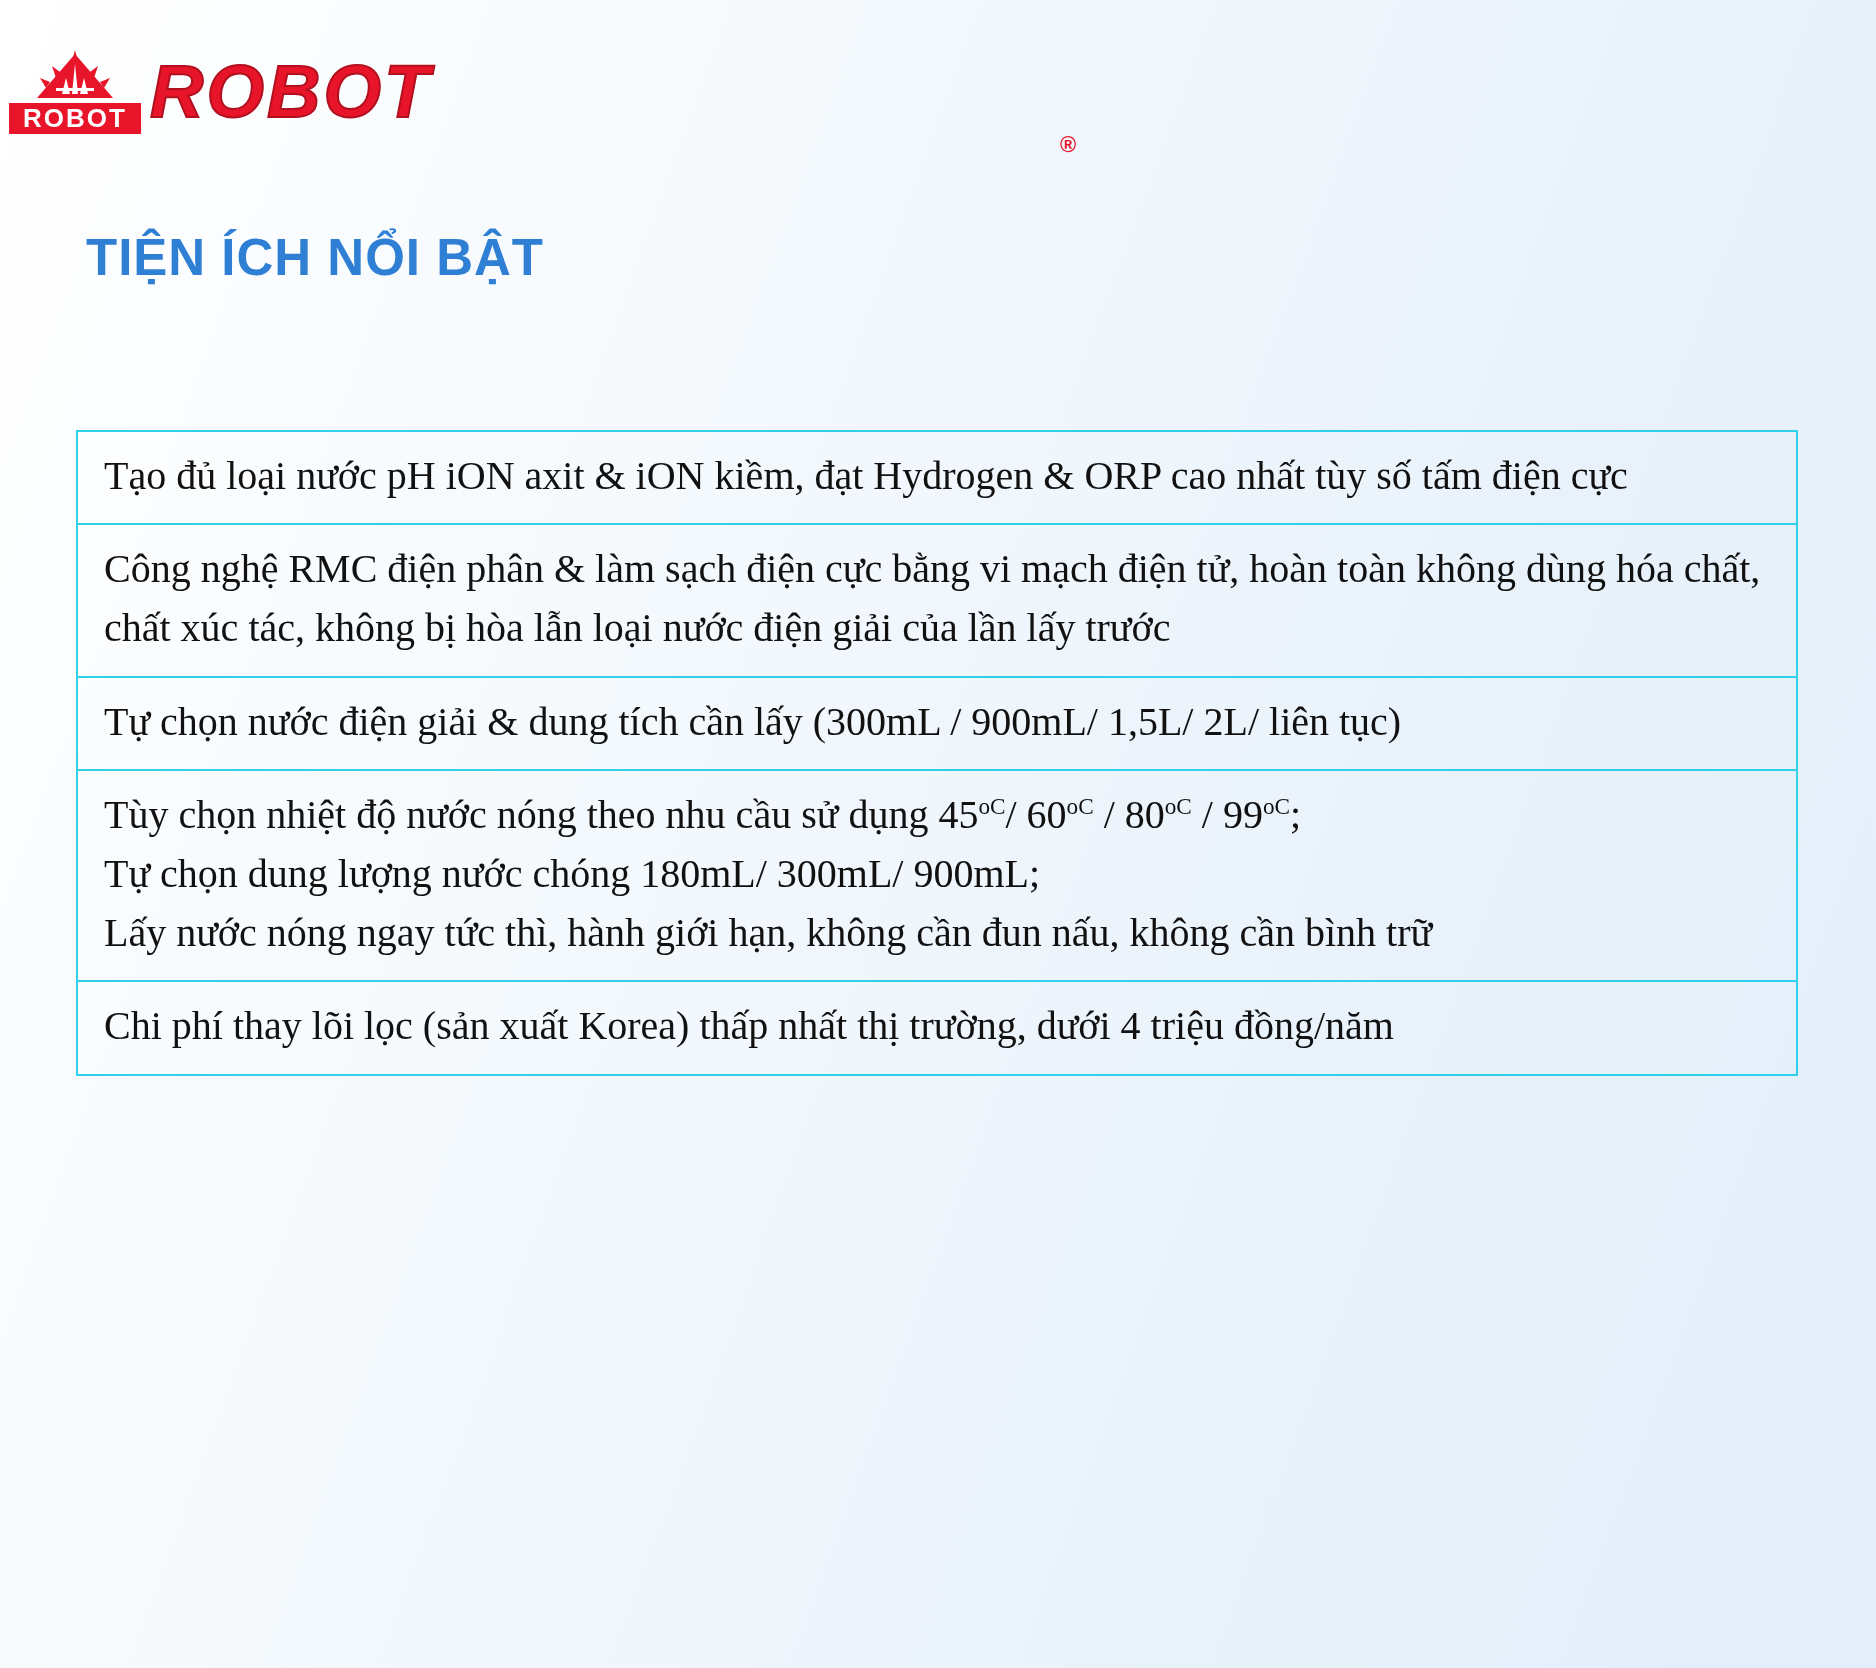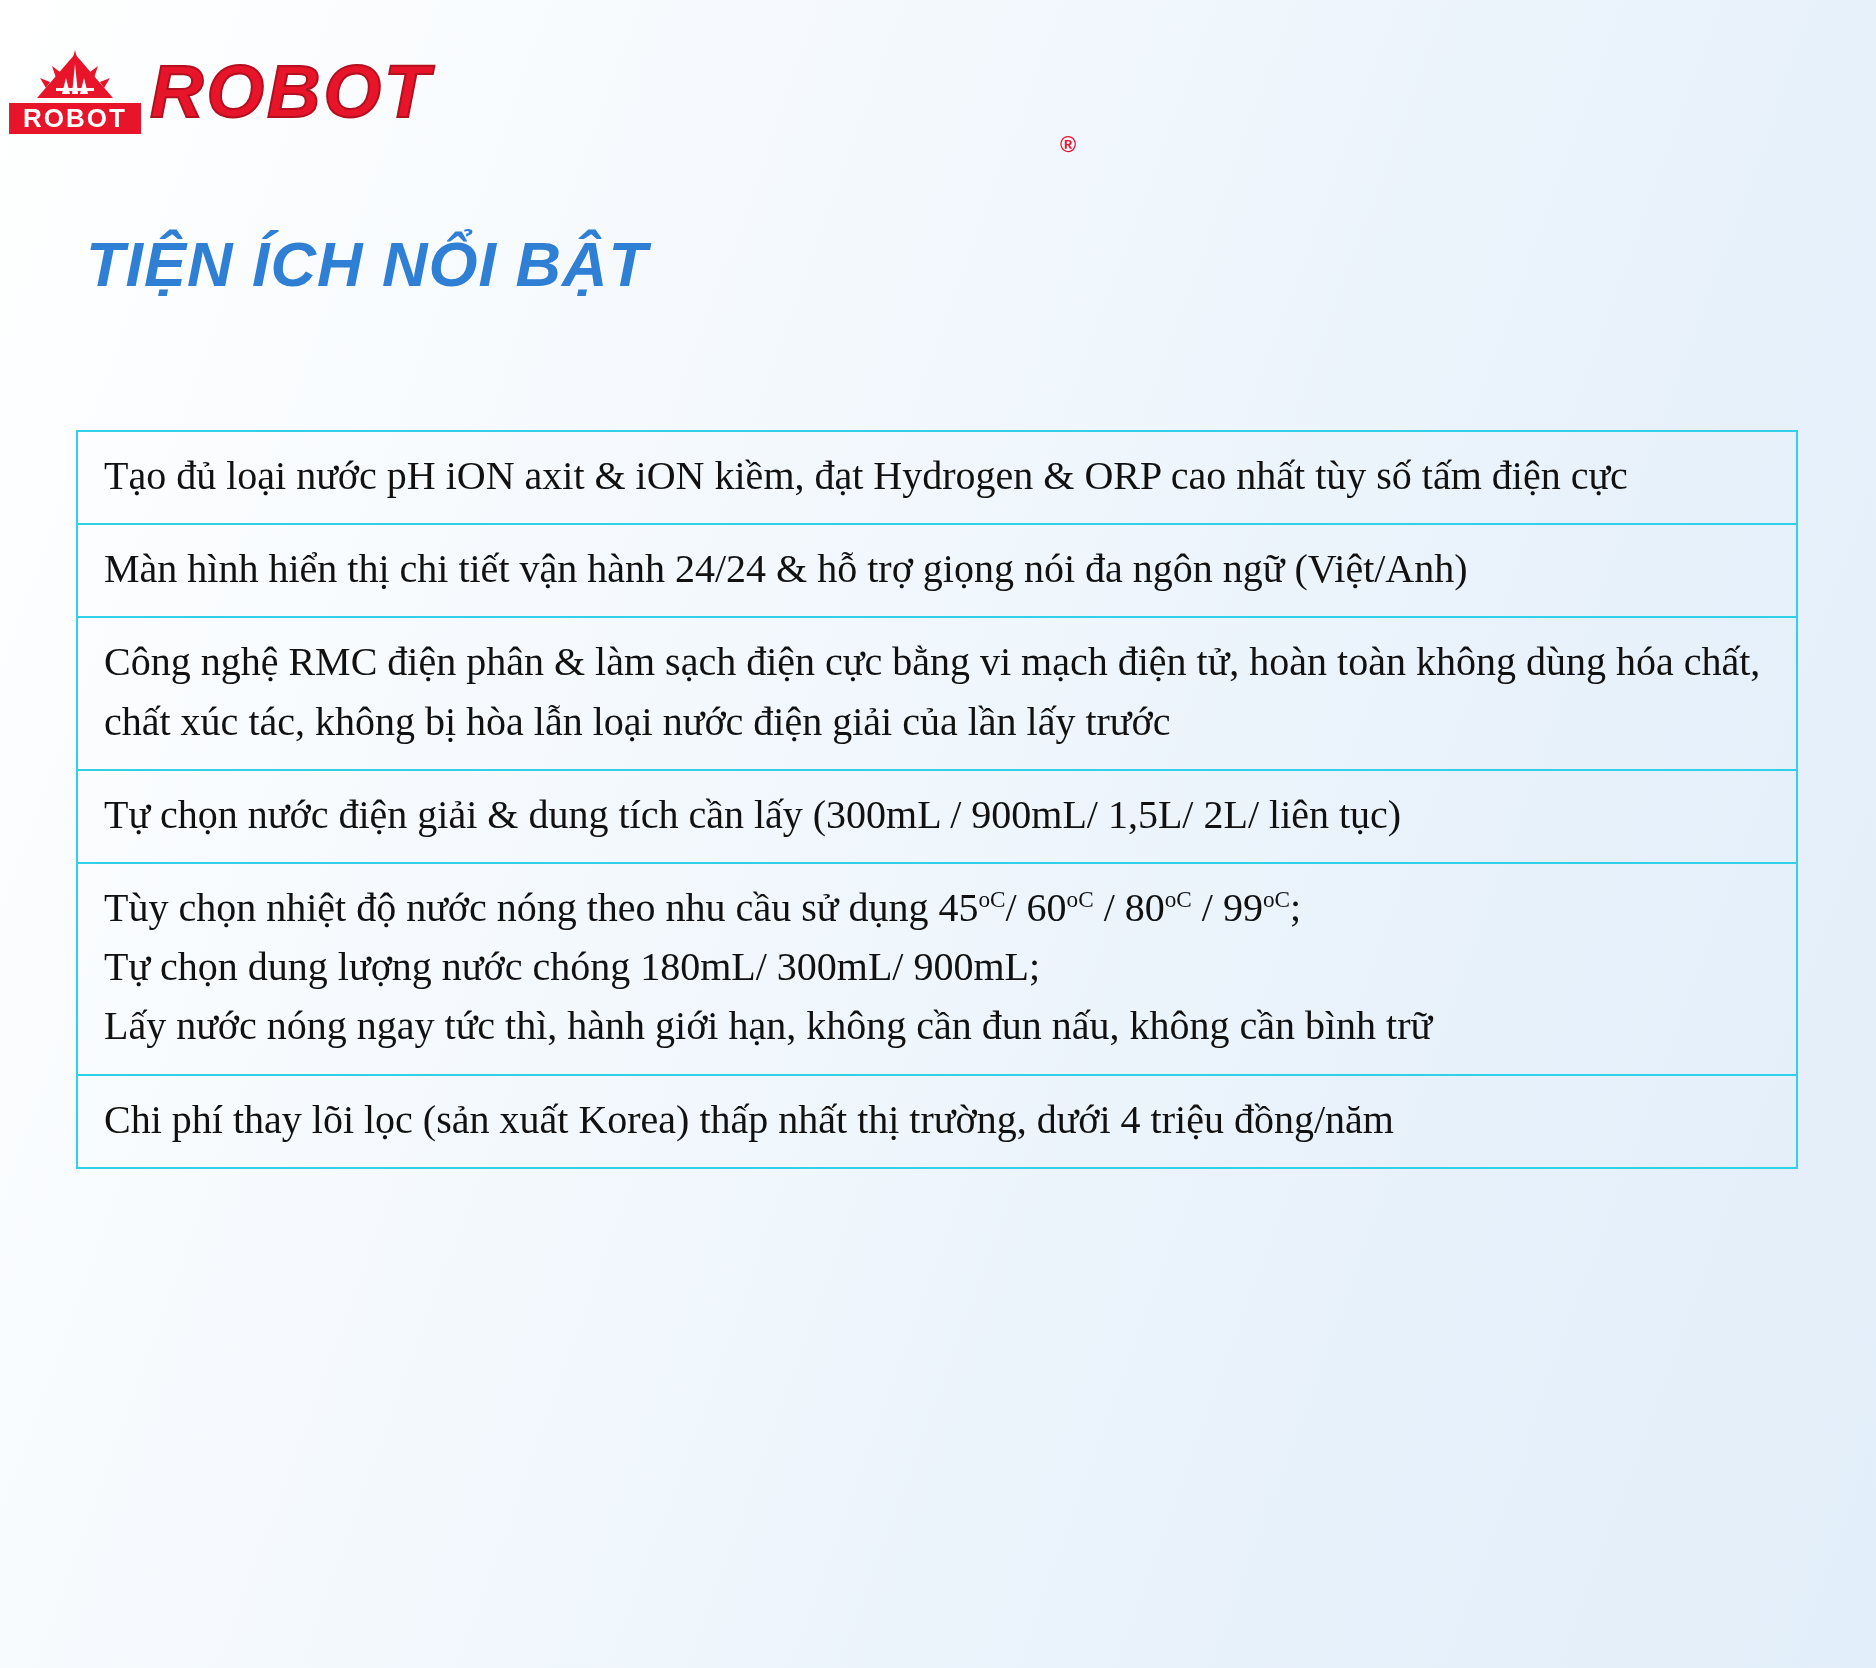--- a/index.html
+++ b/index.html
@@ -69,22 +69,21 @@
     font-weight: bold;
   }
 
   
   .page-title {
     position: absolute;
     top: 228px;
     left: 86px;
     font-family: "Liberation Sans", sans-serif;
     font-weight: bold;
-    font-style: italic;
-    font-size: 63px;
+    font-size: 51px;
     letter-spacing: 1px;
     color: #2f7fd4;
     text-transform: uppercase;
   }
 
   
   .features-table {
     position: absolute;
     top: 430px;
     left: 76px;
@@ -139,23 +138,20 @@
   <div class="logo-reg">®</div>
 </div>
 
 <div class="page-title">TIỆN ÍCH NỔI BẬT</div>
 
 <div class="features-table">
   <div class="feature-row">
     <div class="feature-line">Tạo đủ loại nước pH iON axit &amp; iON kiềm, đạt Hydrogen &amp; ORP cao nhất tùy số tấm điện cực</div>
   </div>
   <div class="feature-row">
-    <div class="feature-line">Màn hình hiển thị chi tiết vận hành 24/24 &amp; hỗ trợ giọng nói đa ngôn ngữ (Việt/Anh)</div>
-  </div>
-  <div class="feature-row">
     <div class="feature-line">Công nghệ RMC điện phân &amp; làm sạch điện cực bằng vi mạch điện tử, hoàn toàn không dùng hóa chất, chất xúc tác, không bị hòa lẫn loại nước điện giải của lần lấy trước</div>
   </div>
   <div class="feature-row">
     <div class="feature-line">Tự chọn nước điện giải &amp; dung tích cần lấy (300mL / 900mL/ 1,5L/ 2L/ liên tục)</div>
   </div>
   <div class="feature-row">
     <div class="feature-line">Tùy chọn nhiệt độ nước nóng theo nhu cầu sử dụng 45<sup>oC</sup>/ 60<sup>oC</sup> / 80<sup>oC</sup> / 99<sup>oC</sup>;</div>
     <div class="feature-line">Tự chọn dung lượng nước chóng 180mL/ 300mL/ 900mL;</div>
     <div class="feature-line">Lấy nước nóng ngay tức thì, hành giới hạn, không cần đun nấu, không cần bình trữ</div>
   </div>

